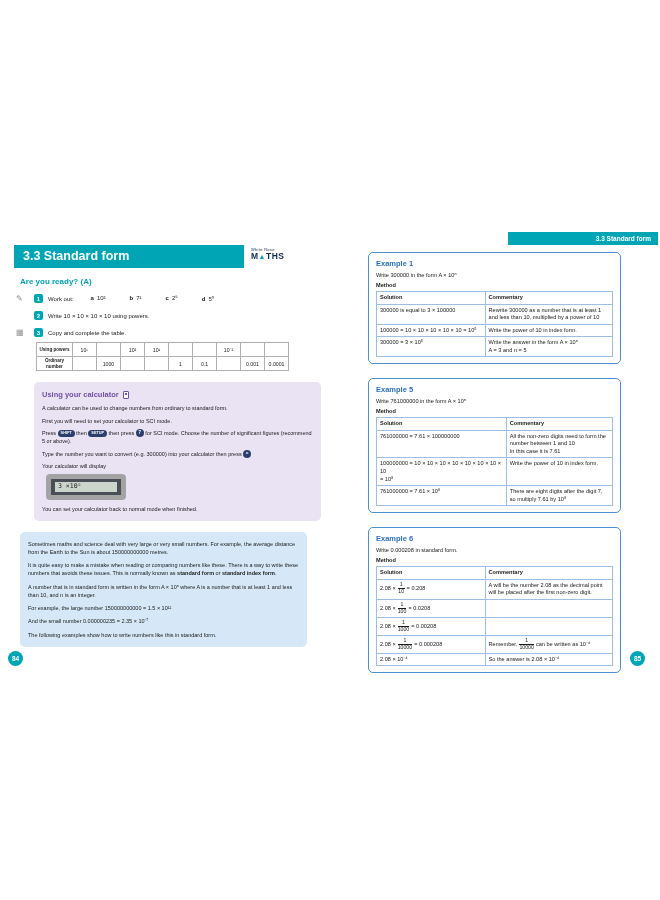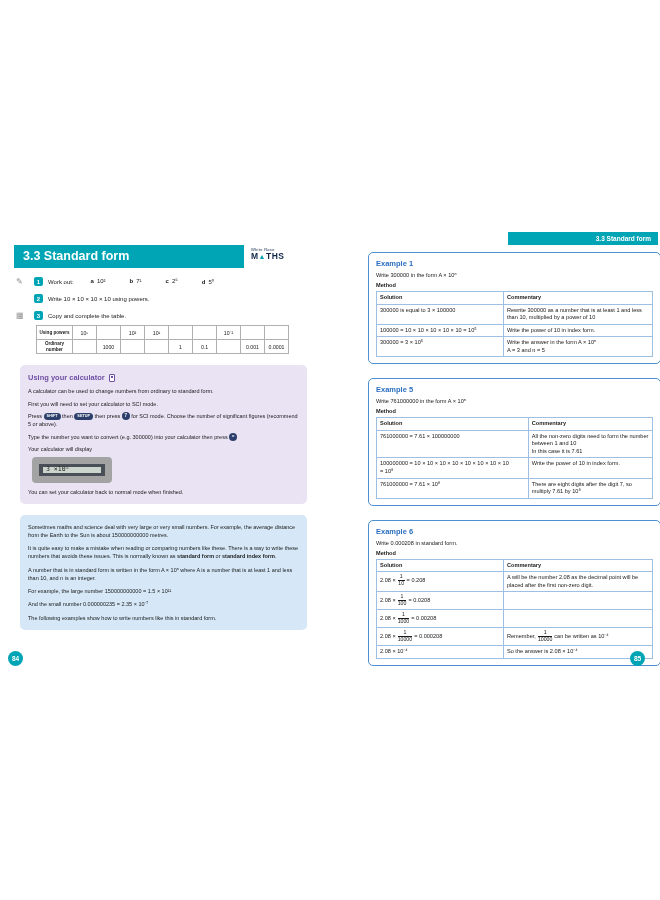--- a/index.html
+++ b/index.html
@@ -46,52 +46,52 @@
   .margin-ic{position:absolute;left:-18px;top:0;color:#8f8f8f;font-size:8px;line-height:9px;}
   .parts{display:flex;gap:24px;margin-left:12px;}
   .parts b{margin-right:3px;}
 
   .powers-table{border-collapse:collapse;margin:1px 0 11px 22px;}
   .powers-table th,.powers-table td{border:1px solid #b0b0b0;text-align:center;vertical-align:middle;padding:1px;}
   .powers-table th{width:36px;font-weight:bold;font-size:4.6px;line-height:1.2;}
   .powers-table td{width:24px;height:14px;font-size:5.2px;}
 
   .tip-box{
-    background:#e9e3f4;border-radius:5px;padding:7px 8px;margin:0 0 11px 6px;width:287px;
+    background:#e9e3f4;border-radius:5px;padding:7px 8px;margin:0 0 11px 20px;width:287px;
     font-size:5.5px;line-height:1.5;
   }
   .tip-title{color:var(--purple);font-weight:bold;font-size:7.5px;margin-bottom:4px;display:flex;align-items:center;gap:4px;}
   .calc-ic{width:6px;height:8px;border:1px solid var(--purple);border-radius:1px;position:relative;display:inline-block;background:#fff;}
   .calc-ic::before{content:"";position:absolute;left:1px;right:1px;top:1px;height:2px;background:var(--purple);}
   .tip-box p{margin:0 0 4px;}
   .key-pill{
     background:#2c3e6b;color:#fff;border-radius:5px;padding:0 3px;font-size:3.8px;font-weight:bold;
     display:inline-block;line-height:7px;height:7px;vertical-align:middle;
   }
   .key-round{
     background:#2c3e6b;color:#fff;border-radius:50%;width:8px;height:8px;display:inline-flex;
     align-items:center;justify-content:center;font-size:4.5px;font-weight:bold;vertical-align:middle;
   }
   .calc-display{
-    width:80px;height:26px;background:#4a4f57;border:7px solid #a3a3a3;border-radius:4px;
+    width:80px;height:26px;background:#4a4f57;border:5px solid #a3a3a3;border-radius:4px;
     padding:3px 4px;margin:2px 0 5px 4px;
   }
   .calc-screen{
     width:100%;height:100%;background:#ccd5cc;display:flex;align-items:center;padding-left:3px;
     font-family:"DejaVu Sans Mono",monospace;font-size:6.5px;color:#222;
   }
 
   .intro-box{
     background:#d6e8f7;border-radius:5px;padding:8px;margin-left:6px;width:287px;
     font-size:5.5px;line-height:1.5;
   }
   .intro-box p{margin:0 0 5px;}
 
   
-  .right-col{position:absolute;left:368px;top:252px;width:293px;}
+  .right-col{position:absolute;left:368px;top:252px;width:253px;}
   .example{border:1.2px solid var(--exborder);border-radius:5px;padding:6px 7px;margin-bottom:14px;background:#fff;}
   .ex-title{color:var(--blue);font-weight:bold;font-size:7.5px;margin-bottom:4px;}
   .ex-prompt{font-size:5.6px;margin-bottom:4px;}
   .method{font-weight:bold;font-size:5.6px;margin-bottom:3px;}
   .ex-table{border-collapse:collapse;width:100%;}
   .ex-table th,.ex-table td{
     border:1px solid var(--tblborder);font-size:5.6px;padding:2px 3px;text-align:left;vertical-align:top;line-height:1.35;
   }
   .ex-table th{font-weight:bold;}
   .ex-table td[data-bind],.ex-table th[data-bind]{white-space:pre-line;}
@@ -121,20 +121,21 @@
     <div class="band-row">
       <div class="title-band">
         <span data-bind="header.title">3.3 Standard form</span>
       </div>
       <div class="brand">
         <div class="top" data-bind="brand.top">White Rose</div>
         <div class="maths"><span data-bind="brand.m">M</span><span class="tri" data-bind="brand.tri">▲</span><span data-bind="brand.ths">THS</span></div>
       </div>
     </div>
 
+    <div class="ready-heading" data-bind="ready.heading">Are you ready? (A)</div>
 
     <div class="q">
       <span class="margin-ic" data-bind="icons.pencil">✎</span>
       <span class="badge" data-bind="ready.q1_num">1</span>
       <span data-bind="ready.q1_text">Work out:</span>
       <span class="parts">
         <span><b data-bind="ready.q1_parts.0.label">a</b><span data-bind="ready.q1_parts.0.value">10²</span></span>
         <span><b data-bind="ready.q1_parts.1.label">b</b><span data-bind="ready.q1_parts.1.value">7¹</span></span>
         <span><b data-bind="ready.q1_parts.2.label">c</b><span data-bind="ready.q1_parts.2.value">2⁵</span></span>
         <span><b data-bind="ready.q1_parts.3.label">d</b><span data-bind="ready.q1_parts.3.value">5⁰</span></span>

